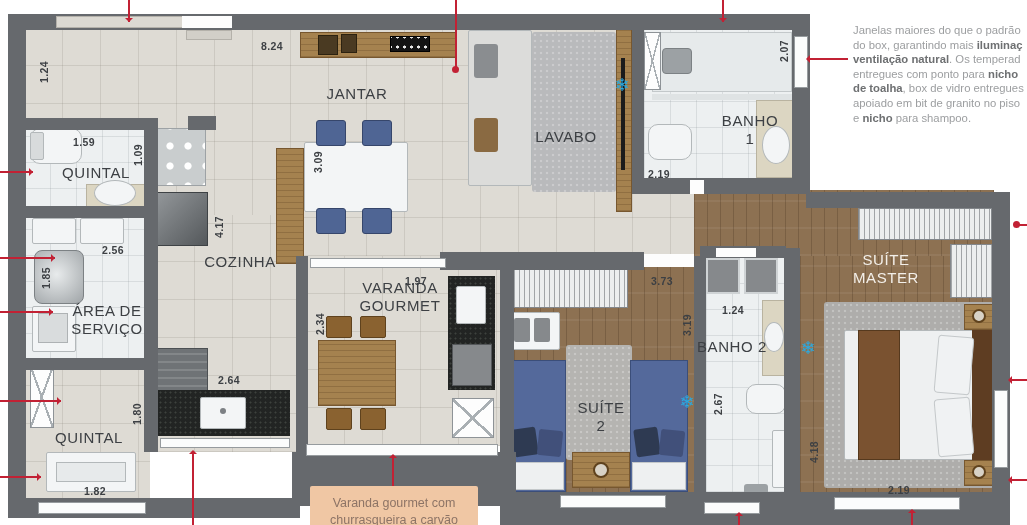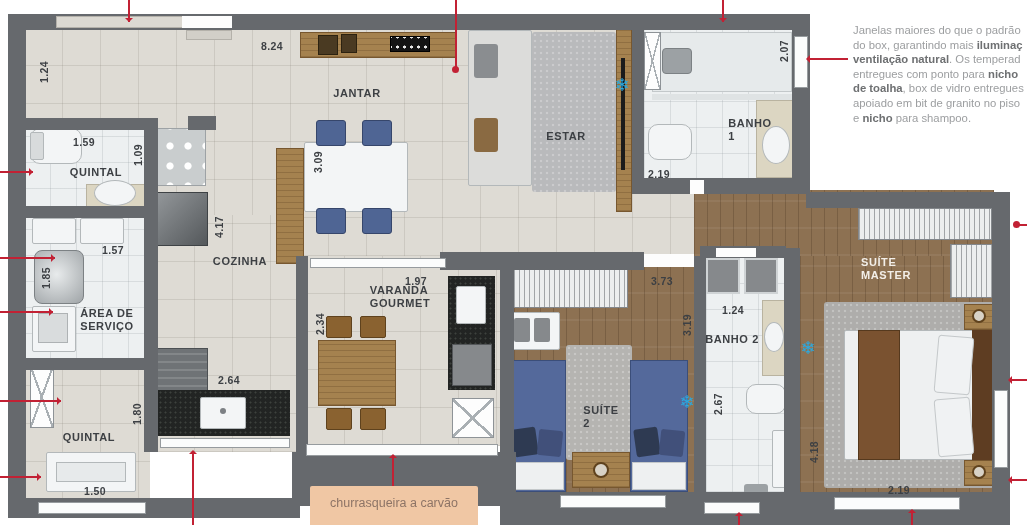--- a/index.html
+++ b/index.html
@@ -30,22 +30,22 @@
   .beige{background:#dcd6c2;border:1px solid #b9b3a0;box-sizing:border-box;}
   .woodf{background:#a5824f;border:1px solid #77572f;box-sizing:border-box;background-image:
     repeating-linear-gradient(0deg,rgba(60,35,10,.2) 0 1px,transparent 1px 6px);}
   .bluechair{background:#4f6594;border:1px solid #36466b;box-sizing:border-box;border-radius:3px;}
   .brownchair{background:#8a6230;border:1px solid #5f421d;box-sizing:border-box;border-radius:2px;}
   .bed{background:#54699b;border:1px solid #3b4e79;box-sizing:border-box;}
   .gray{background:#86898c;}
   .co{background:#c22134;z-index:40;}
   .ar{width:0;height:0;border:4px solid transparent;z-index:41;}
   .dot{width:7px;height:7px;border-radius:50%;background:#c22134;z-index:41;}
-  .room{position:absolute;transform:translate(-50%,-50%);color:#3d4044;font-size:11px;font-weight:bold;
-        letter-spacing:.6px;line-height:1.2;white-space:pre-line;z-index:30;}
+  .room{position:absolute;transform:translate(-50%,-50%);color:#3d4044;font-size:15px;font-weight:normal;
+        letter-spacing:.6px;line-height:1.2;text-align:center;white-space:pre-line;z-index:30;}
   .room.lt{color:#f3efe9;}
   .dim{position:absolute;transform:translate(-50%,-50%);color:#3d4044;font-size:10.5px;font-weight:bold;
        letter-spacing:.4px;z-index:30;white-space:nowrap;}
   .dim.v{transform:translate(-50%,-50%) rotate(-90deg);}
   .snow{position:absolute;transform:translate(-50%,-50%);color:#2aa9e0;font-size:18px;z-index:32;}
   .ann{position:absolute;left:853px;top:23px;width:200px;color:#9c9ea0;font-size:11.3px;line-height:14.6px;z-index:30;}
   .ann p{margin:0;white-space:nowrap;}
   .ann .bd{color:#6e7072;font-weight:bold;}
   .cap{position:absolute;left:310px;top:486px;width:168px;height:45px;background:#f0c7a4;border-radius:2px;
        color:#8d7466;font-size:12.5px;line-height:16.5px;text-align:center;padding-top:9px;box-sizing:border-box;z-index:45;}
@@ -195,47 +195,47 @@
   <i class="win" style="left:306px;top:444px;width:192px;height:12px"></i>
   <i class="win" style="left:310px;top:258px;width:136px;height:10px"></i>
   <i style="left:644px;top:254px;width:50px;height:13px;background:#fdfdfd"></i>
   <i style="left:690px;top:180px;width:14px;height:14px;background:#fdfdfd"></i>
   <i style="left:716px;top:248px;width:40px;height:9px;background:#fdfdfd"></i>
   <i class="win" style="left:560px;top:495px;width:106px;height:13px"></i>
   <i class="win" style="left:704px;top:502px;width:56px;height:12px"></i>
   <i class="win" style="left:834px;top:497px;width:126px;height:13px"></i>
 
   <span class="room" style="left:357px;top:94px">JANTAR</span>
-  <span class="room" style="left:566px;top:137px">ESTAR</span>
+  <span class="room" style="left:566px;top:137px">LAVABO</span>
   <span class="room" style="left:96px;top:173px">QUINTAL</span>
   <span class="room" style="left:240px;top:262px">COZINHA</span>
   <span class="room" style="left:107px;top:320px">ÁREA DE
 SERVIÇO</span>
   <span class="room" style="left:89px;top:438px">QUINTAL</span>
   <span class="room" style="left:400px;top:297px">VARANDA
 GOURMET</span>
   <span class="room" style="left:750px;top:130px">BANHO
 1</span>
-  <span class="room" style="left:732px;top:340px">BANHO 2</span>
+  <span class="room" style="left:732px;top:347px">BANHO 2</span>
   <span class="room" style="left:601px;top:417px">SUÍTE
 2</span>
   <span class="room lt" style="left:886px;top:269px">SUÍTE
 MASTER</span>
 
   <span class="dim" style="left:272px;top:46px">8.24</span>
   <span class="dim v" style="left:44px;top:72px">1.24</span>
   <span class="dim" style="left:84px;top:142px">1.59</span>
   <span class="dim v" style="left:138px;top:155px">1.09</span>
   <span class="dim v" style="left:318px;top:162px">3.09</span>
   <span class="dim v" style="left:219px;top:227px">4.17</span>
-  <span class="dim" style="left:113px;top:250px">1.57</span>
+  <span class="dim" style="left:113px;top:250px">2.56</span>
   <span class="dim v" style="left:46px;top:278px">1.85</span>
   <span class="dim" style="left:229px;top:380px">2.64</span>
   <span class="dim v" style="left:137px;top:414px">1.80</span>
-  <span class="dim" style="left:95px;top:491px">1.50</span>
+  <span class="dim" style="left:95px;top:491px">1.82</span>
   <span class="dim v" style="left:320px;top:324px">2.34</span>
   <span class="dim" style="left:416px;top:281px">1.97</span>
   <span class="dim" style="left:662px;top:281px">3.73</span>
   <span class="dim v" style="left:687px;top:325px">3.19</span>
   <span class="dim" style="left:733px;top:310px">1.24</span>
   <span class="dim v" style="left:718px;top:404px">2.67</span>
   <span class="dim" style="left:659px;top:174px">2.19</span>
   <span class="dim v" style="left:784px;top:51px">2.07</span>
   <span class="dim v" style="left:814px;top:452px">4.18</span>
   <span class="dim" style="left:899px;top:490px">2.19</span>
@@ -281,16 +281,17 @@
     <p><span>Janelas maiores do que o padrão</span></p>
     <p><span>do box, garantindo mais </span><span class="bd">iluminaç</span></p>
     <p><span class="bd">ventilação natural</span><span>. Os temperad</span></p>
     <p><span>entregues com ponto para </span><span class="bd">nicho</span></p>
     <p><span class="bd">de toalha</span><span>, box de vidro entregues</span></p>
     <p><span>apoiado em bit de granito no piso</span></p>
     <p><span>e </span><span class="bd">nicho</span><span> para shampoo.</span></p>
   </div>
 
   <div class="cap">
+    <div>Varanda gourmet com</div>
     <div>churrasqueira a carvão</div>
   </div>
 
 </div>
 
 </body></html>

